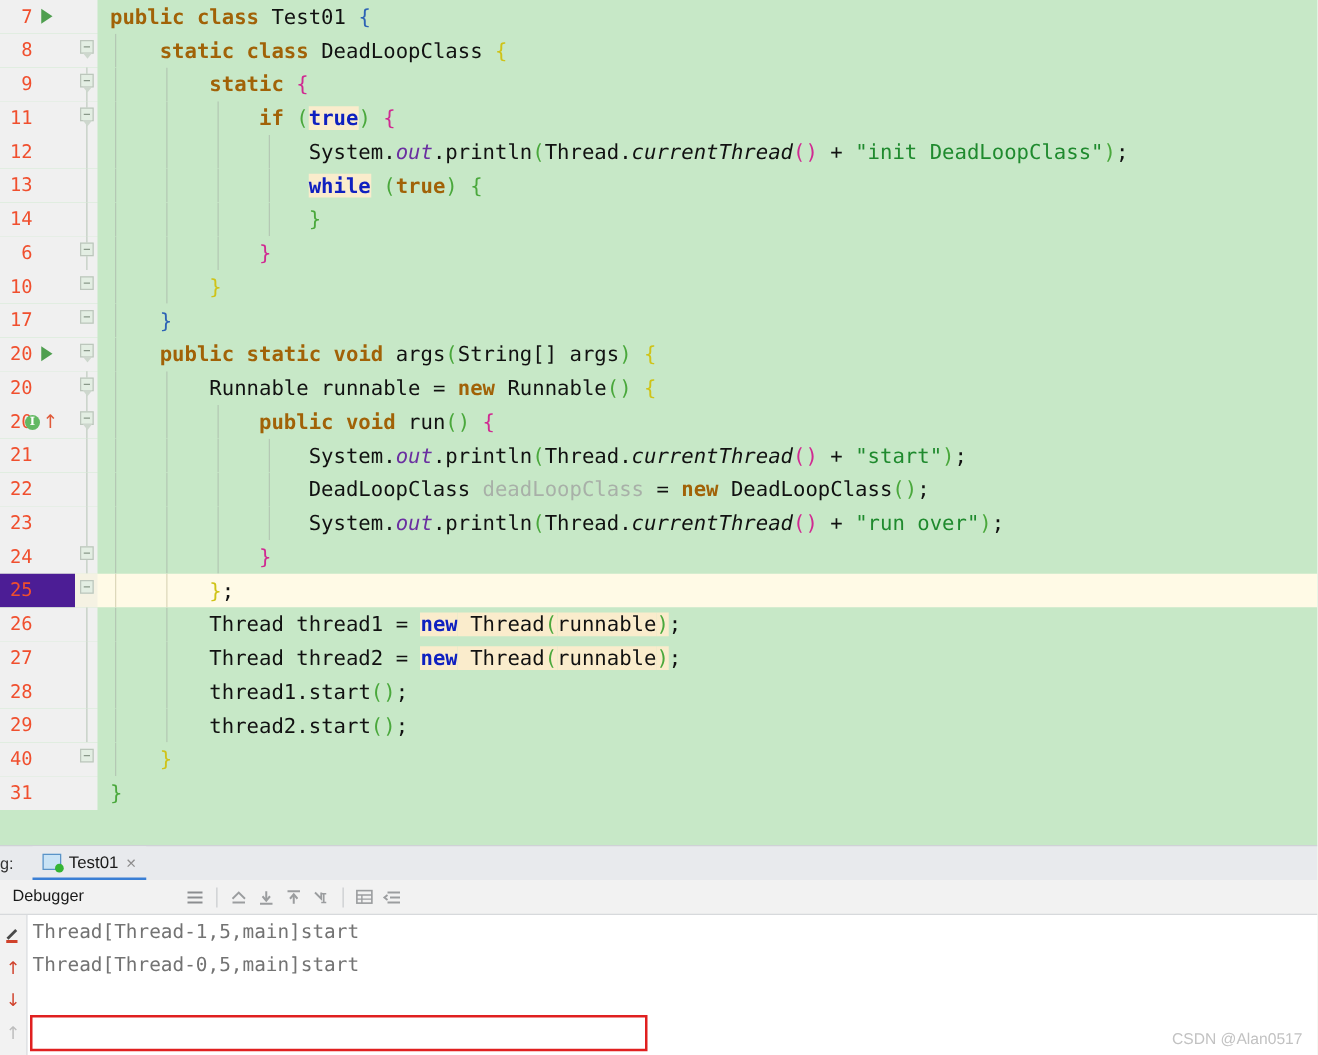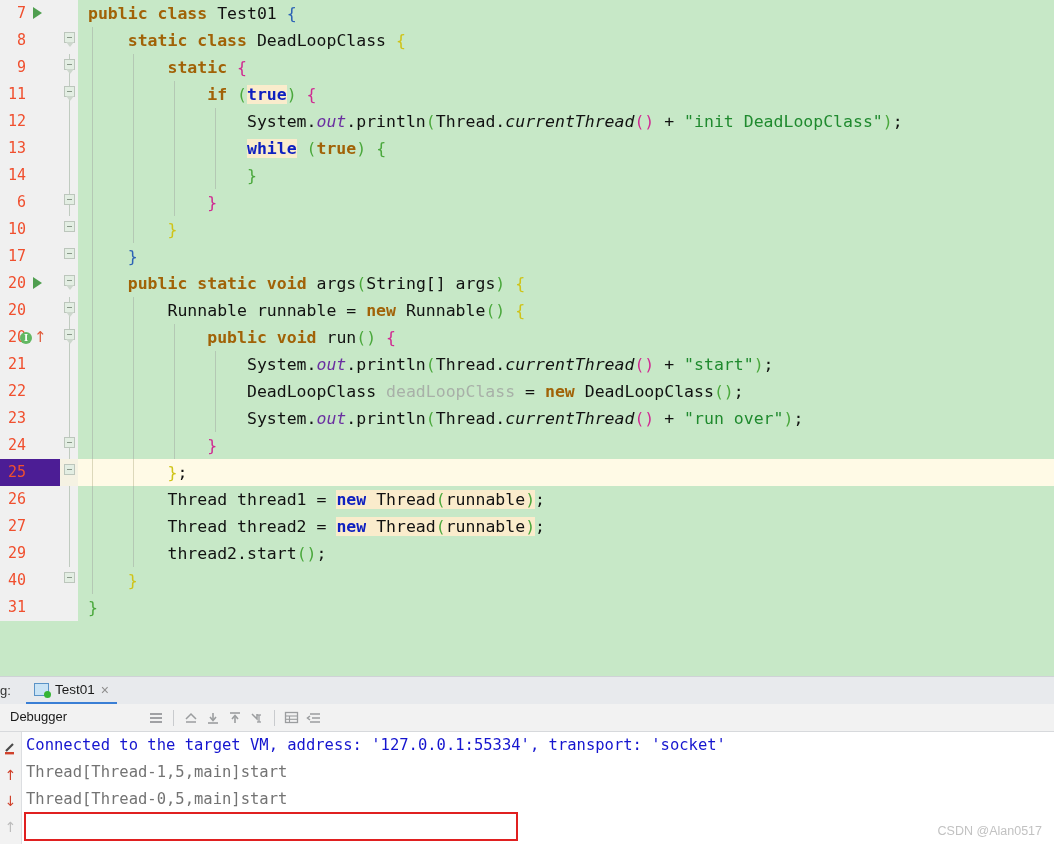--- a/index.html
+++ b/index.html
@@ -465,20 +465,29 @@
     <div class="code-row">
       <div class="gutter">
         <span class="lineno">27</span>
       </div>
       <div class="foldcol">
         <span class="fold-line"></span>
       </div>
       <div class="codecell"><span class="indent-guide" style="left:14px"></span><span class="indent-guide" style="left:55px"></span>        <span class="pln">Thread thread2</span> <span class="pln">=</span> <span class="kwb">new</span><span class="hl"> </span><span class="hl pln">Thread</span><span class="hl p1">(</span><span class="hl pln">runnable</span><span class="hl p1">)</span><span class="pln">;</span></div>
     </div>
 
+    <div class="code-row">
+      <div class="gutter">
+        <span class="lineno">28</span>
+      </div>
+      <div class="foldcol">
+        <span class="fold-line"></span>
+      </div>
+      <div class="codecell"><span class="indent-guide" style="left:14px"></span><span class="indent-guide" style="left:55px"></span>        <span class="pln">thread1</span>.<span class="pln">start</span><span class="p1">()</span><span class="pln">;</span></div>
+    </div>
 
     <div class="code-row">
       <div class="gutter">
         <span class="lineno">29</span>
       </div>
       <div class="foldcol">
         <span class="fold-line"></span>
       </div>
       <div class="codecell"><span class="indent-guide" style="left:14px"></span><span class="indent-guide" style="left:55px"></span>        <span class="pln">thread2</span>.<span class="pln">start</span><span class="p1">()</span><span class="pln">;</span></div>
     </div>
@@ -586,21 +595,20 @@
             <line x1="2" y1="9" x2="9" y2="2" stroke="#4a4a4a" stroke-width="2.2"></line>
             <rect x="1" y="10" width="9" height="2.4" fill="#d0412b"></rect>
           </svg>
         </div>
         <div class="cg-ico">↑</div>
         <div class="cg-ico">↓</div>
         <div class="cg-ico muted">↑</div>
       </div>
 
       <div class="console-body">
-        <div class="cline blue">Connected to the target VM, address: '127.0.0.1:55334', transport: 'socket'</div>
         <div class="cline">Thread[Thread-1,5,main]start</div>
         <div class="cline">Thread[Thread-0,5,main]start</div>
         <div class="redbox"></div>
       </div>
     </div>
 
     <div class="watermark">CSDN @Alan0517</div>
   </div>
 
 </div>

